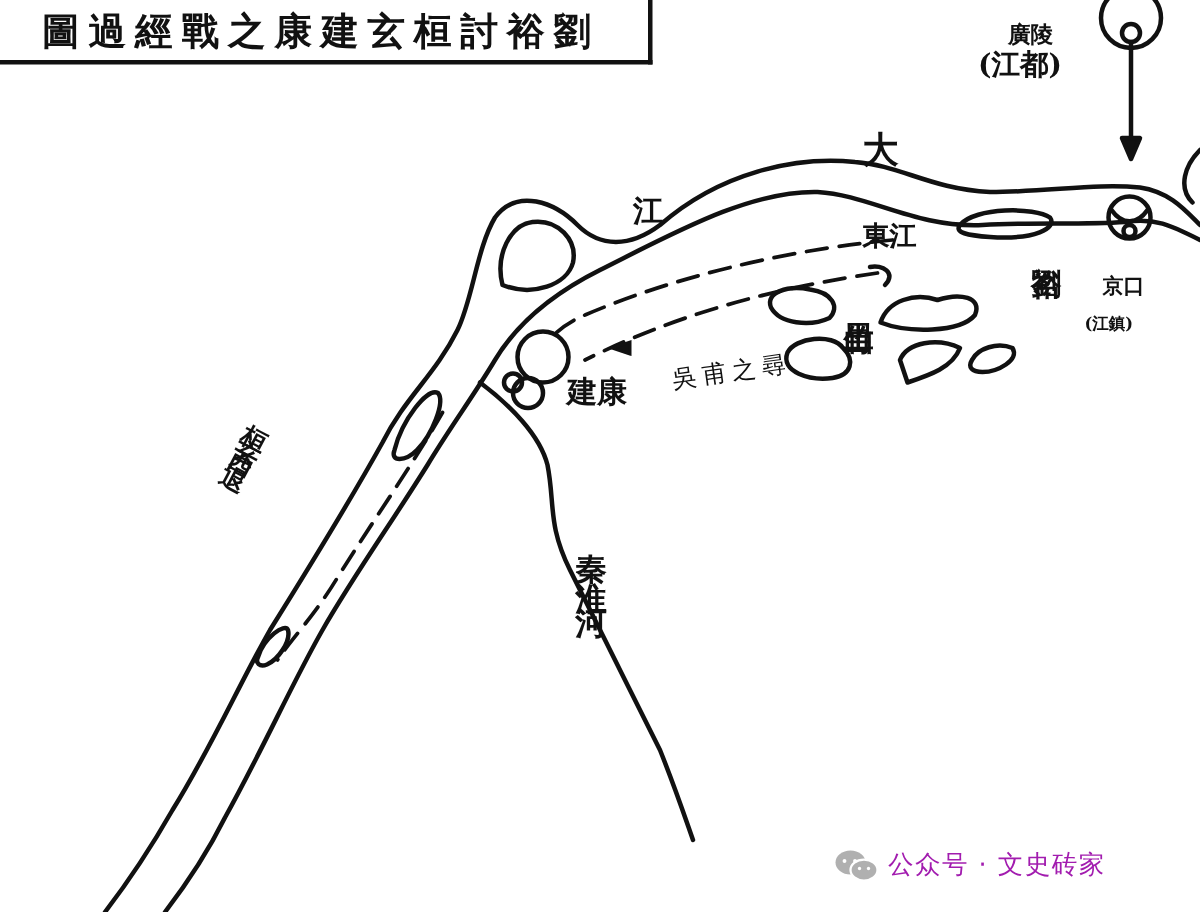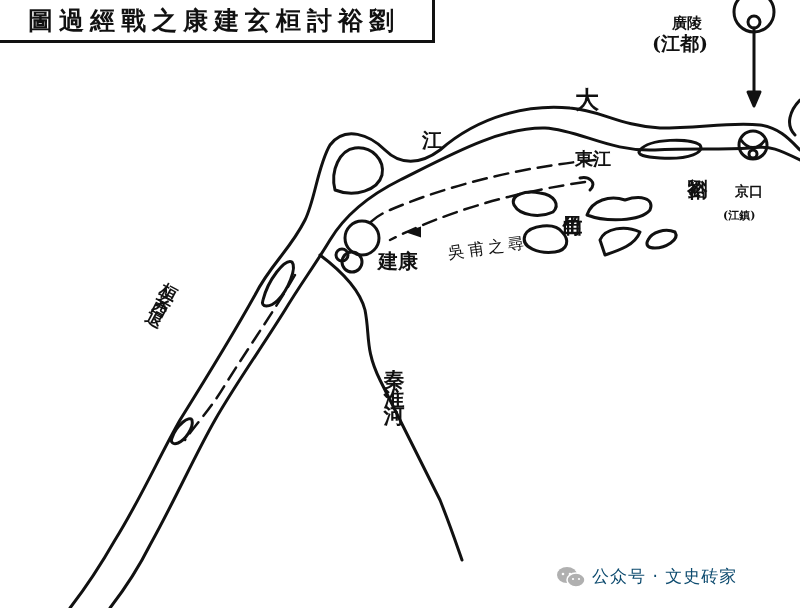--- a/index.html
+++ b/index.html
@@ -9,21 +9,21 @@
       position: absolute; left: -4px; top: 0; width: 436px; height: 40px;
       border-right: 3px solid #111; border-bottom: 3px solid #111;
       display: flex; align-items: center; justify-content: center;
       font-family: "DejaVu Serif", serif; font-size: 25px; letter-spacing: 6px; color: #111; font-weight: bold;
       background: #fff;
     }
     .lbl { position: absolute; color: #111; font-family: "DejaVu Serif", serif; font-weight: bold; line-height: 1; }
     .vert { writing-mode: vertical-rl; text-orientation: upright; }
     .watermark {
       position: absolute; left: 556px; top: 565px; display: flex; align-items: center; gap: 6px;
-      color: #0c4a6e; font-family: "DejaVu Sans", sans-serif; font-size: 17px; letter-spacing: 1px;
+      color: #a21caf; font-family: "DejaVu Sans", sans-serif; font-size: 17px; letter-spacing: 1px;
     }
     .wm-icon { width: 30px; height: 22px; position: relative; }
   </style>
 </head>
 <body>
 
 <svg id="map" viewBox="0 0 800 608" xmlns="http://www.w3.org/2000/svg">
   <g fill="none" stroke="#111" stroke-width="3" stroke-linecap="round" stroke-linejoin="round">
 
     <path d="M 800 150 C 790 140, 780 128, 760 125 C 730 122, 700 128, 660 128 C 620 126, 600 110, 570 108 C 530 104, 480 115, 440 150 C 420 165, 400 165, 385 150 C 370 135, 345 125, 330 145 C 318 165, 315 200, 305 220 C 290 250, 270 265, 255 295 C 230 340, 205 380, 180 420 C 160 455, 140 500, 115 540 C 95 575, 80 595, 70 608"></path>
@@ -71,21 +71,21 @@
 </svg>
 
 <div class="title-box">圖過經戰之康建玄桓討裕劉</div>
 
 <div class="lbl vert" style="left:672px;top:16px;font-size:15px;writing-mode:horizontal-tb;">廣陵</div>
 <div class="lbl" style="left:652px;top:34px;font-size:19px;text-align:right;">(江都)</div>
 
 <div class="lbl" style="left:575px;top:88px;font-size:24px;">大</div>
 <div class="lbl" style="left:422px;top:130px;font-size:20px;">江</div>
 
-<div class="lbl" style="left:575px;top:150px;font-size:18px;">東江</div>
+<div class="lbl" style="left:575px;top:150px;font-size:18px;font-family:Liberation Mono, monospace;">東江</div>
 
 <div class="lbl vert" style="left:688px;top:162px;font-size:20px;">劉裕</div>
 <div class="lbl" style="left:735px;top:184px;font-size:14px;">京口</div>
 <div class="lbl" style="left:723px;top:210px;font-size:11px;">(江鎮)</div>
 
 <div class="lbl vert" style="left:563px;top:200px;font-size:20px;">竹里山</div>
 
 <div class="lbl" style="left:448px;top:240px;font-size:16px;font-weight:normal;letter-spacing:4px;transform:rotate(-8deg);">吳甫之尋</div>
 
 <div class="lbl" style="left:378px;top:251px;font-size:20px;">建康</div>

